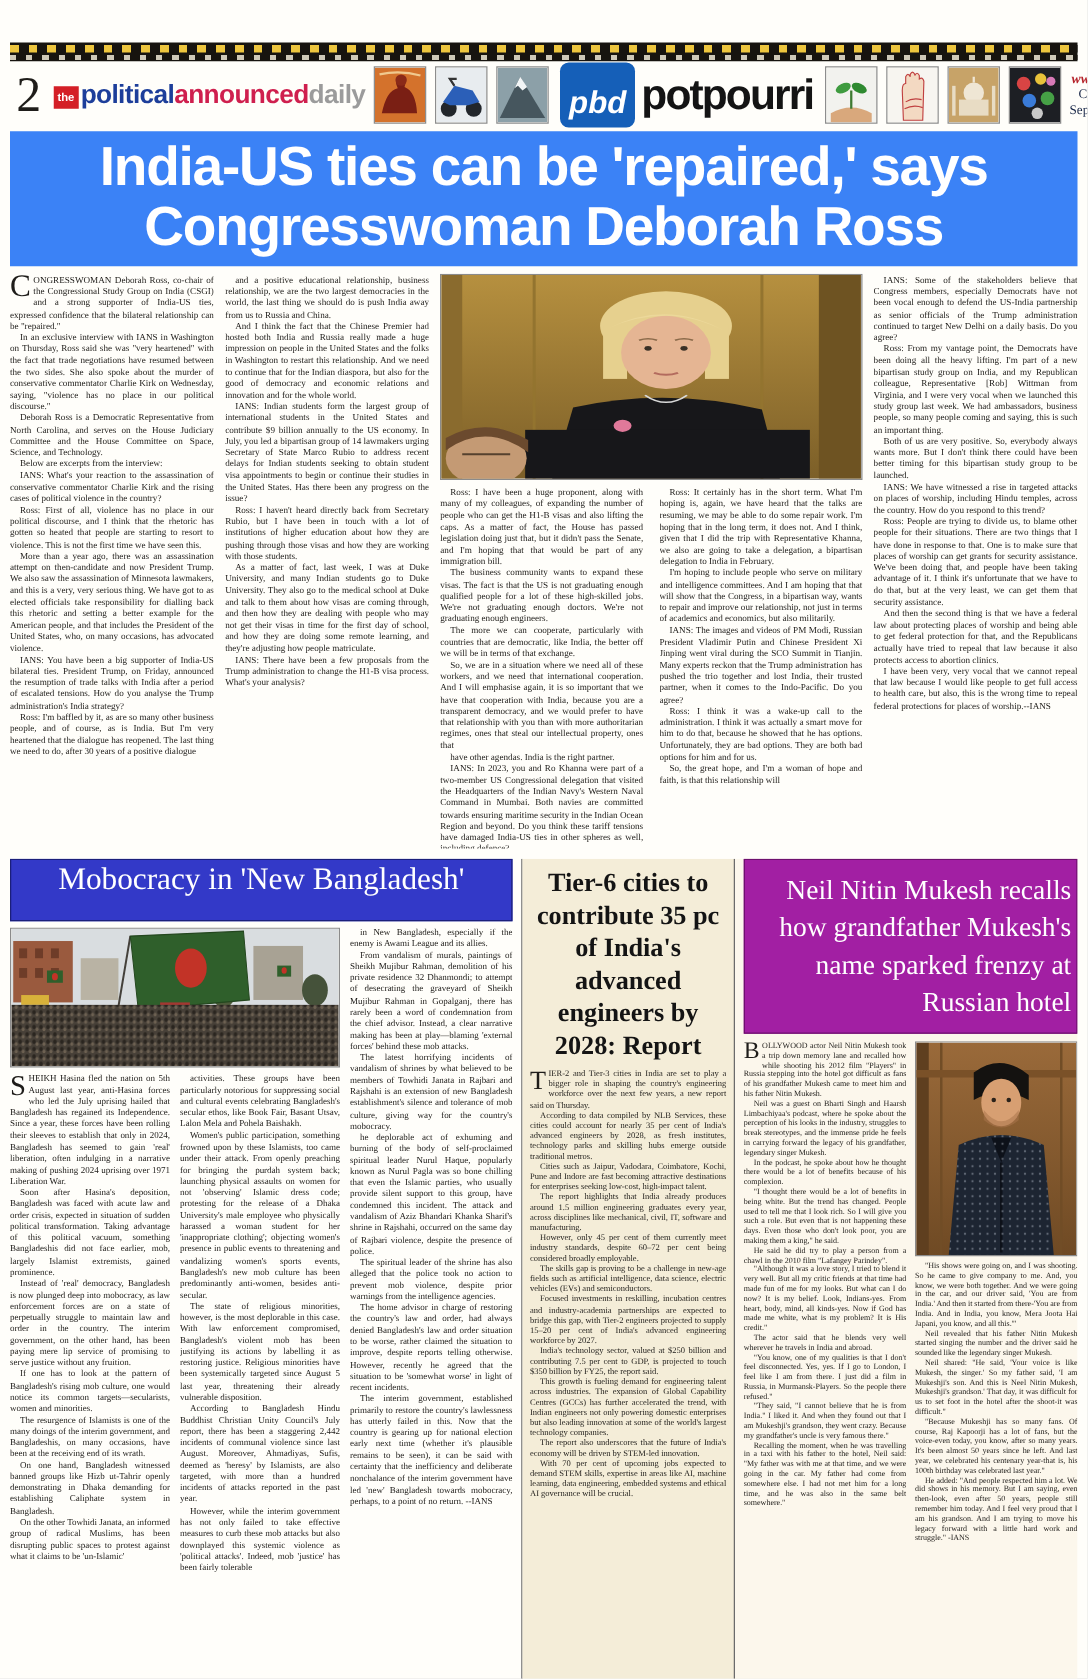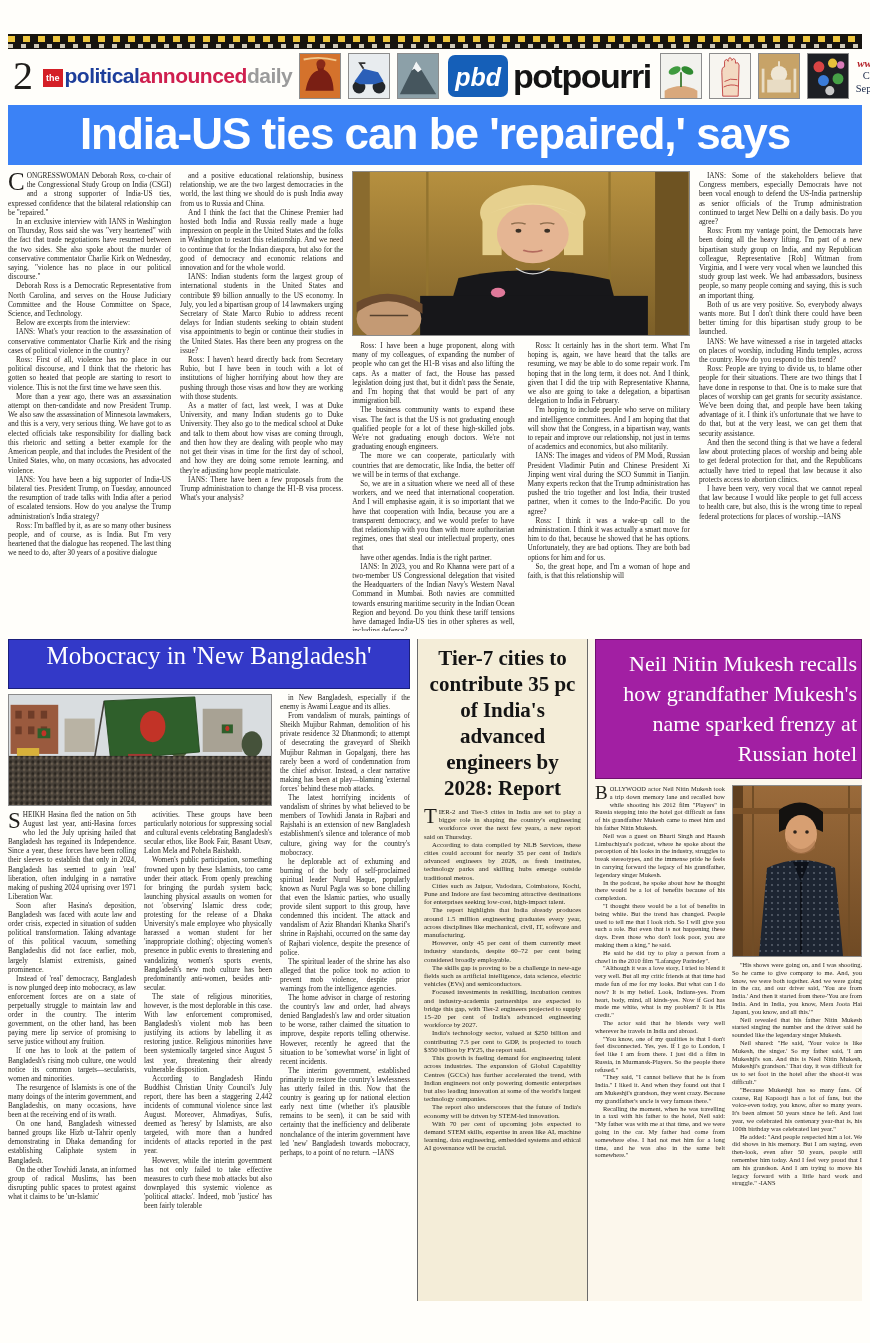--- a/index.html
+++ b/index.html
@@ -18,21 +18,21 @@
   .page-num{font-size:40px;line-height:42px;width:26px;text-align:center;flex:none}
   .masthead{display:flex;align-items:center;flex:none}
   .the-tag{background:#d41f26;color:#fff;font:700 9px/10px "Liberation Sans",sans-serif;padding:4px 3px;align-self:flex-start;margin:4px 2px 0 0}
   .mh-word{font:700 21px/22px "Liberation Sans",sans-serif;letter-spacing:-.5px}
   .mh-political{color:#1d3e9a}
   .mh-business{color:#cf1f4e}
   .mh-daily{color:#9b9b9b}
   .thumb{width:42px;height:46px;border:1px solid #8d8d8d;flex:none;overflow:hidden}
   .thumb svg{display:block;width:100%;height:100%}
   .section-logo{display:flex;align-items:center;gap:5px;flex:none;margin:0 2px}
-  .pbd-box{background:#155fb8;color:#fff;border-radius:7px;font:italic 700 25px/26px "Liberation Sans",sans-serif;padding:9px 7px 7px}
+  .pbd-box{background:#155fb8;color:#fff;border-radius:7px;font:italic 700 25px/26px "Liberation Sans",sans-serif;padding:19px 7px 7px}
   .potpourri{font:700 34px/34px "Liberation Sans",sans-serif;color:#141414;letter-spacing:-1.5px}
   .date-block{margin-left:auto;text-align:right;line-height:1.3;flex:none;padding-right:2px}
   .website{font:italic 700 11px "Liberation Serif",serif;color:#b5232a}
   .dateline{font:10.5px/13px "Liberation Serif",serif;color:#1c2a4a}
 
   
   .banner{background:#3b82f6;margin-top:4px;text-align:center;padding:5px 0 7px}
   .banner-line{font:700 44px/48px "Liberation Sans",sans-serif;color:#fff;letter-spacing:-1px}
 
   
@@ -171,41 +171,42 @@
 
     <div class="date-block">
       <div class="website">www.pbdodisha.in</div>
       <div class="dateline">Cuttack, Saturday,</div>
       <div class="dateline">September 13, 2025</div>
     </div>
   </div>
 
   <div class="banner">
     <div class="banner-line">India-US ties can be 'repaired,' says</div>
+    <div class="banner-line">Congresswoman Deborah Ross</div>
   </div>
 
   <div class="lead-cols">
     <div class="lcol">
       <p class="para first"><span class="dropcap">C</span><span>ONGRESSWOMAN Deborah Ross, co-chair of the Congressional Study Group on India (CSGI) and a strong supporter of India-US ties, expressed confidence that the bilateral relationship can be "repaired."</span></p>
       <div>
           <p class="para">In an exclusive interview with IANS in Washington on Thursday, Ross said she was "very heartened" with the fact that trade negotiations have resumed between the two sides. She also spoke about the murder of conservative commentator Charlie Kirk on Wednesday, saying, "violence has no place in our political discourse."</p>
           <p class="para">Deborah Ross is a Democratic Representative from North Carolina, and serves on the House Judiciary Committee and the House Committee on Space, Science, and Technology.</p>
           <p class="para">Below are excerpts from the interview:</p>
           <p class="para">IANS: What's your reaction to the assassination of conservative commentator Charlie Kirk and the rising cases of political violence in the country?</p>
           <p class="para">Ross: First of all, violence has no place in our political discourse, and I think that the rhetoric has gotten so heated that people are starting to resort to violence. This is not the first time we have seen this.</p>
           <p class="para">More than a year ago, there was an assassination attempt on then-candidate and now President Trump. We also saw the assassination of Minnesota lawmakers, and this is a very, very serious thing. We have got to as elected officials take responsibility for dialling back this rhetoric and setting a better example for the American people, and that includes the President of the United States, who, on many occasions, has advocated violence.</p>
-          <p class="para">IANS: You have been a big supporter of India-US bilateral ties. President Trump, on Tuesday, announced the resumption of trade talks with India after a period of escalated tensions. How do you analyse the Trump administration's India strategy?</p>
+          <p class="para">IANS: You have been a big supporter of India-US bilateral ties. President Trump, on Friday, announced the resumption of trade talks with India after a period of escalated tensions. How do you analyse the Trump administration's India strategy?</p>
           <p class="para">Ross: I'm baffled by it, as are so many other business people, and of course, as is India. But I'm very heartened that the dialogue has reopened. The last thing we need to do, after 30 years of a positive dialogue</p>
         </div>
     </div>
     <div class="lcol">
         <p class="para">and a positive educational relationship, business relationship, we are the two largest democracies in the world, the last thing we should do is push India away from us to Russia and China.</p>
         <p class="para">And I think the fact that the Chinese Premier had hosted both India and Russia really made a huge impression on people in the United States and the folks in Washington to restart this relationship. And we need to continue that for the Indian diaspora, but also for the good of democracy and economic relations and innovation and for the whole world.</p>
         <p class="para">IANS: Indian students form the largest group of international students in the United States and contribute $9 billion annually to the US economy. In July, you led a bipartisan group of 14 lawmakers urging Secretary of State Marco Rubio to address recent delays for Indian students seeking to obtain student visa appointments to begin or continue their studies in the United States. Has there been any progress on the issue?</p>
-        <p class="para">Ross: I haven't heard directly back from Secretary Rubio, but I have been in touch with a lot of institutions of higher horrifying about how they are pushing through those visas and how they are working with those students.</p>
+        <p class="para">Ross: I haven't heard directly back from Secretary Rubio, but I have been in touch with a lot of institutions of higher education about how they are pushing through those visas and how they are working with those students.</p>
         <p class="para">As a matter of fact, last week, I was at Duke University, and many Indian students go to Duke University. They also go to the medical school at Duke and talk to them about how visas are coming through, and then how they are dealing with people who may not get their visas in time for the first day of school, and how they are doing some remote learning, and they're adjusting how people matriculate.</p>
         <p class="para">IANS: There have been a few proposals from the Trump administration to change the H1-B visa process. What's your analysis?</p>
       </div>
     <div class="lead-mid">
       <div class="photo ross-photo">
         <svg viewBox="0 0 280 200" preserveAspectRatio="none">
           <defs>
               <linearGradient id="rossbg" x1="0" y1="0" x2="0" y2="1">
             <stop offset="0" stop-color="#b6903f"></stop>
                 <stop offset="1" stop-color="#7c5f28"></stop>
@@ -329,21 +330,21 @@
             <p class="para">The latest horrifying incidents of vandalism of shrines by what believed to be members of Towhidi Janata in Rajbari and Rajshahi is an extension of new Bangladesh establishment's silence and tolerance of mob culture, giving way for the country's mobocracy.</p>
             <p class="para">he deplorable act of exhuming and burning of the body of self-proclaimed spiritual leader Nurul Haque, popularly known as Nurul Pagla was so bone chilling that even the Islamic parties, who usually provide silent support to this group, have condemned this incident. The attack and vandalism of Aziz Bhandari Khanka Sharif's shrine in Rajshahi, occurred on the same day of Rajbari violence, despite the presence of police.</p>
             <p class="para">The spiritual leader of the shrine has also alleged that the police took no action to prevent mob violence, despite prior warnings from the intelligence agencies.</p>
             <p class="para">The home advisor in charge of restoring the country's law and order, had always denied Bangladesh's law and order situation to be worse, rather claimed the situation to improve, despite reports telling otherwise. However, recently he agreed that the situation to be 'somewhat worse' in light of recent incidents.</p>
             <p class="para">The interim government, established primarily to restore the country's lawlessness has utterly failed in this. Now that the country is gearing up for national election early next time (whether it's plausible remains to be seen), it can be said with certainty that the inefficiency and deliberate nonchalance of the interim government have led 'new' Bangladesh towards mobocracy, perhaps, to a point of no return. --IANS</p>
           </div>
       </div>
     </div>
 
     <div class="t2-sec">
-      <div class="t2-head">Tier-7 cities to contribute 35 pc of India's advanced engineers by 2028: Report</div>
+      <div class="t2-head">Tier-6 cities to contribute 35 pc of India's advanced engineers by 2028: Report</div>
       <div class="t2-body">
         <p class="para first"><span class="dropcap">T</span><span>IER-2 and Tier-3 cities in India are set to play a bigger role in shaping the country's engineering workforce over the next few years, a new report said on Thursday.</span></p>
         <div>
             <p class="para">According to data compiled by NLB Services, these cities could account for nearly 35 per cent of India's advanced engineers by 2028, as fresh institutes, technology parks and skilling hubs emerge outside traditional metros.</p>
             <p class="para">Cities such as Jaipur, Vadodara, Coimbatore, Kochi, Pune and Indore are fast becoming attractive destinations for enterprises seeking low-cost, high-impact talent.</p>
             <p class="para">The report highlights that India already produces around 1.5 million engineering graduates every year, across disciplines like mechanical, civil, IT, software and manufacturing.</p>
             <p class="para">However, only 45 per cent of them currently meet industry standards, despite 60–72 per cent being considered broadly employable.</p>
             <p class="para">The skills gap is proving to be a challenge in new-age fields such as artificial intelligence, data science, electric vehicles (EVs) and semiconductors.</p>
             <p class="para">Focused investments in reskilling, incubation centres and industry-academia partnerships are expected to bridge this gap, with Tier-2 engineers projected to supply 15–20 per cent of India's advanced engineering workforce by 2027.</p>
             <p class="para">India's technology sector, valued at $250 billion and contributing 7.5 per cent to GDP, is projected to touch $350 billion by FY25, the report said.</p>

